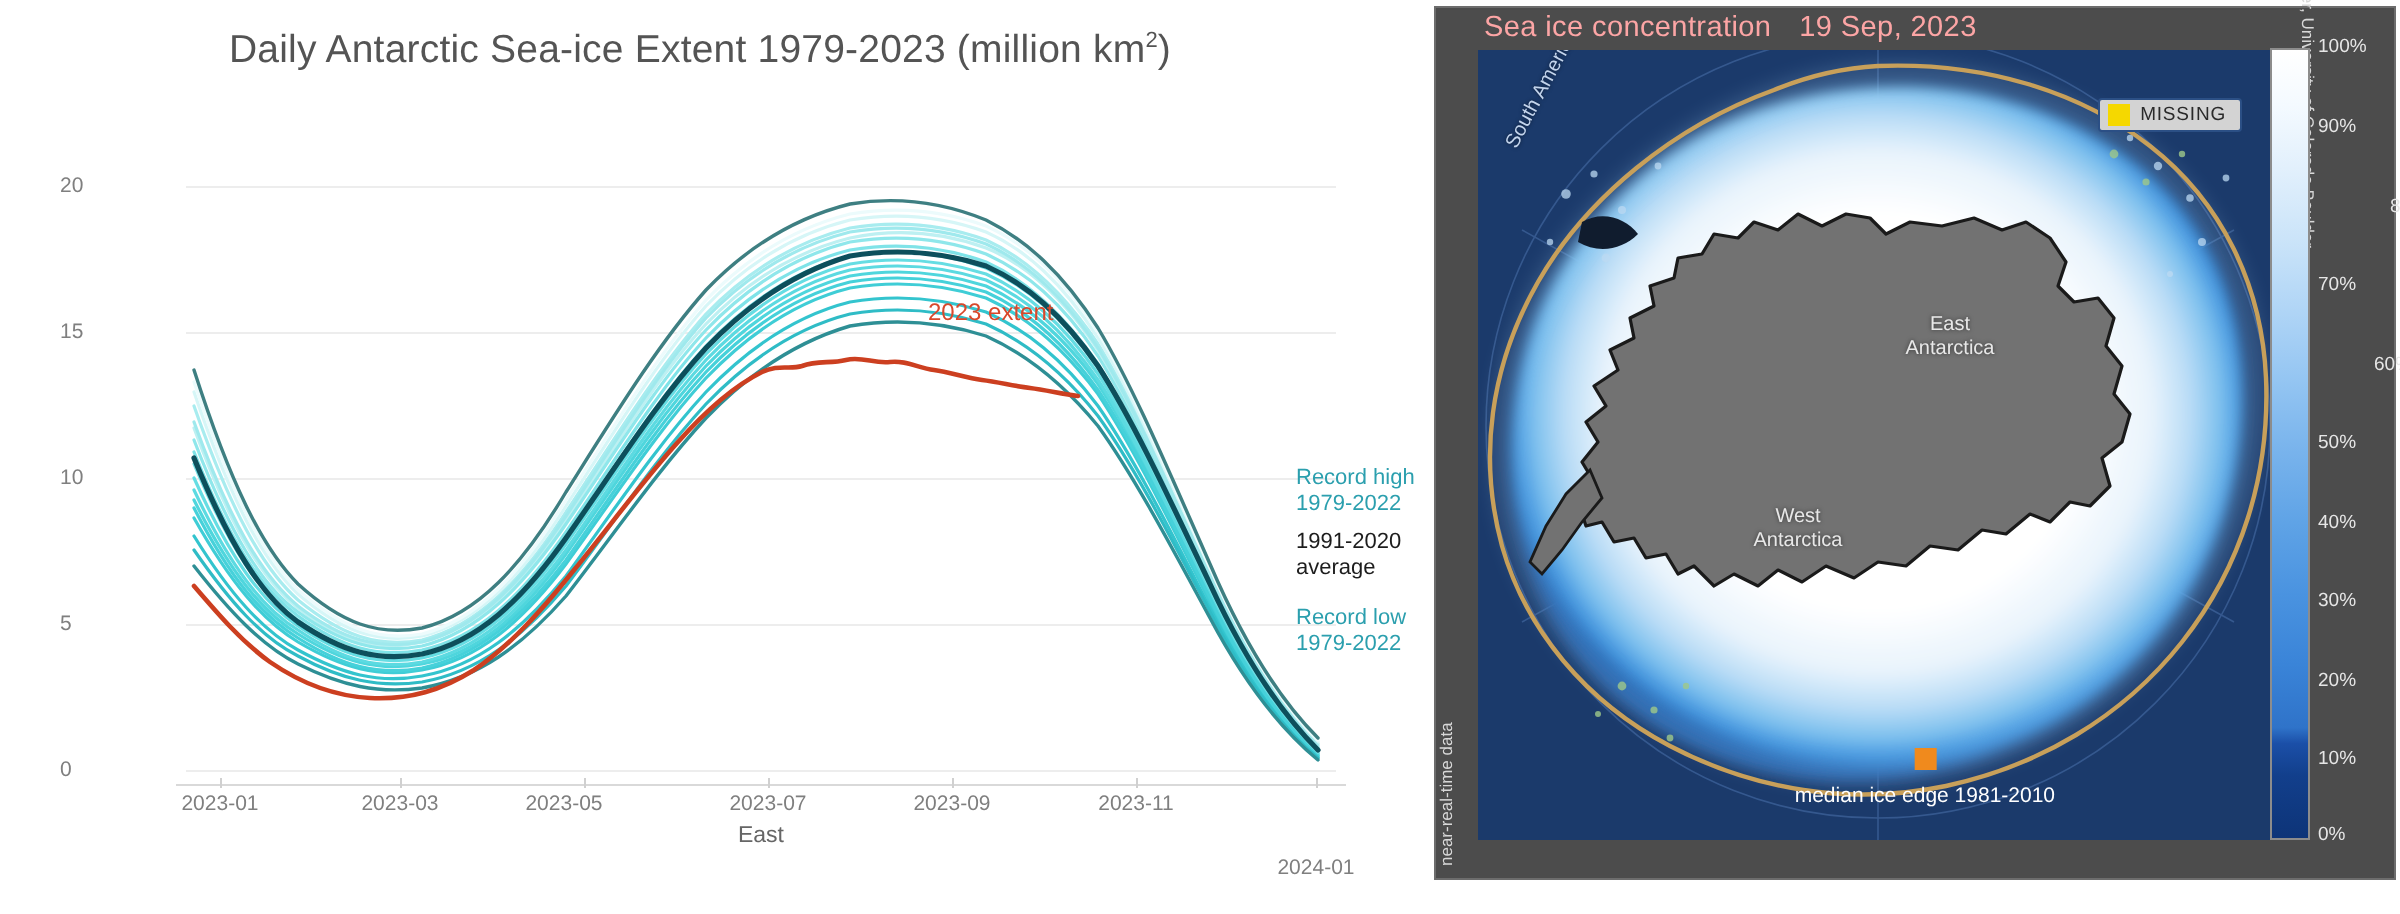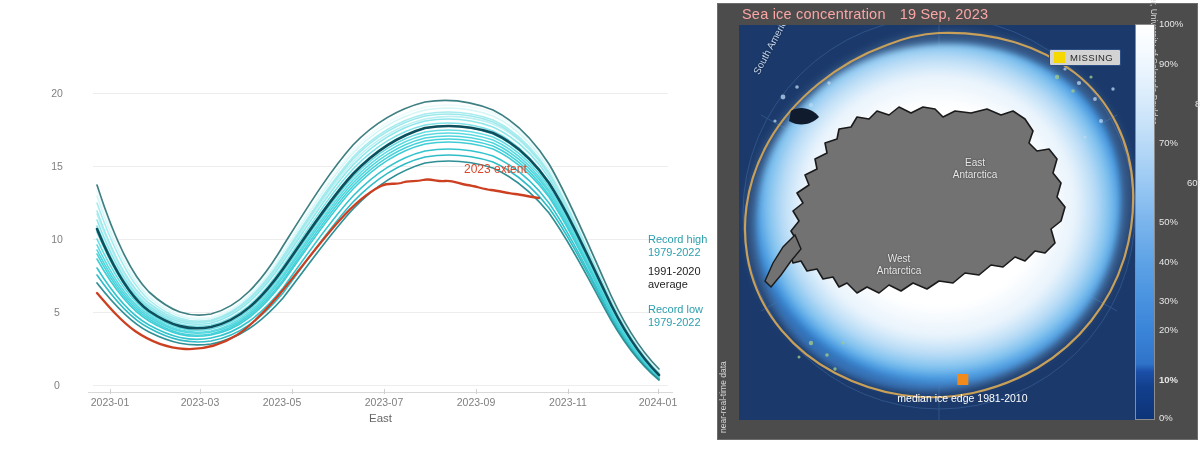--- a/index.html
+++ b/index.html
@@ -14,21 +14,21 @@
   .chart-panel{position:absolute;left:0;top:0;width:715px;height:457px;background:#fff;}
   .chart-title{
     position:absolute;left:0;top:14px;width:700px;text-align:center;
     font-size:19.5px;color:#545454;font-weight:400;letter-spacing:.1px;
   }
   .chart-title sup{font-size:11px;vertical-align:super;}
   .plot-area{position:absolute;left:93px;top:93px;width:575px;height:292px;}
   .gridline{position:absolute;left:0;width:575px;height:1px;background:#ededed;}
   .axis-line{position:absolute;left:88px;top:392px;width:585px;height:1px;background:#d9d9d9;}
   .ytick{
-    position:absolute;right:7px;width:34px;text-align:center;
+    position:absolute;right:17px;width:34px;text-align:left;
     font-size:10.5px;color:#7f7f7f;transform:translateY(-6px);
   }
   .ytick-wrap{position:absolute;left:47px;width:34px;}
   .xtick{
     position:absolute;top:396px;font-size:10.5px;color:#7f7f7f;
     text-align:center;width:80px;transform:translateX(-40px);
   }
   .xtick-mark{position:absolute;top:389px;width:1px;height:5px;background:#d0d0d0;}
   .x-axis-label{
     position:absolute;left:93px;top:412px;width:575px;text-align:center;
@@ -93,20 +93,23 @@
     transform:translateY(-6px);white-space:nowrap;
   }
 </style>
 </head>
 <body>
 
 <div id="root">
 
   <div class="chart-panel">
 
+    <div class="chart-title">
+      Daily Antarctic Sea-ice Extent 1979-2023 (million km<sup>2</sup>)
+    </div>
 
     <div class="plot-area">
       <div class="gridline" style="top:0px;"></div>
       <div class="gridline" style="top:73px;"></div>
       <div class="gridline" style="top:146px;"></div>
       <div class="gridline" style="top:219px;"></div>
       <div class="gridline" style="top:292px;"></div>
 
       <svg width="575" height="292" viewBox="0 0 575 292" style="position:absolute;left:0;top:0;overflow:visible;">
         <defs>
@@ -175,37 +178,37 @@
     <div class="xtick-mark" style="left:476px;"></div>
     <div class="xtick-mark" style="left:568px;"></div>
     <div class="xtick-mark" style="left:658px;"></div>
 
     <div class="xtick" style="left:110px;">2023-01</div>
     <div class="xtick" style="left:200px;">2023-03</div>
     <div class="xtick" style="left:282px;">2023-05</div>
     <div class="xtick" style="left:384px;">2023-07</div>
     <div class="xtick" style="left:476px;">2023-09</div>
     <div class="xtick" style="left:568px;">2023-11</div>
-    <div class="xtick" style="left:658px;">2024-01</div>
+    <div class="xtick" style="left:658px;margin-top:32px;">2024-01</div>
 
     <div class="x-axis-label">East</div>
 
     <div class="annot teal" style="left:648px;top:233px;">
       <div>Record high</div>
       <div>1979-2022</div>
     </div>
     <div class="annot dark" style="left:648px;top:265px;">
       <div>1991-2020</div>
       <div>average</div>
     </div>
     <div class="annot teal" style="left:648px;top:303px;">
       <div>Record low</div>
       <div>1979-2022</div>
     </div>
-    <div class="annot-2023" style="left:464px;top:162px;text-align:center;">2023 extent</div>
+    <div class="annot-2023" style="left:464px;top:149px;text-align:center;">2023 extent</div>
   </div>
 
   <div class="map-panel">
 
     <div class="map-title">
       <span>Sea ice concentration</span><span class="sp"></span><span>19 Sep, 2023</span>
     </div>
 
     <div class="side-credit credit-right">National Snow and Ice Data Center, University of Colorado Boulder</div>
     <div class="side-credit credit-left">near-real-time data</div>
@@ -332,18 +335,18 @@
              #123f8c 92%, #0d3478 100%);"></div>
 
       <div class="cbar-tick" style="top:0px;">100%</div>
       <div class="cbar-tick" style="top:40px;">90%</div>
       <div class="cbar-tick" style="top:80px;margin-left:36px;">80%</div>
       <div class="cbar-tick" style="top:119px;">70%</div>
       <div class="cbar-tick" style="top:159px;margin-left:28px;">60%</div>
       <div class="cbar-tick" style="top:198px;">50%</div>
       <div class="cbar-tick" style="top:238px;">40%</div>
       <div class="cbar-tick" style="top:277px;">30%</div>
-      <div class="cbar-tick" style="top:306px;">20%</div>
-      <div class="cbar-tick" style="top:356px;font-weight:bold;">10%</div>
+      <div class="cbar-tick" style="top:317px;">20%</div>
+      <div class="cbar-tick" style="top:356px;">10%</div>
       <div class="cbar-tick" style="top:394px;">0%</div>
     </div>
   </div>
 </div>
 
 </body></html>

